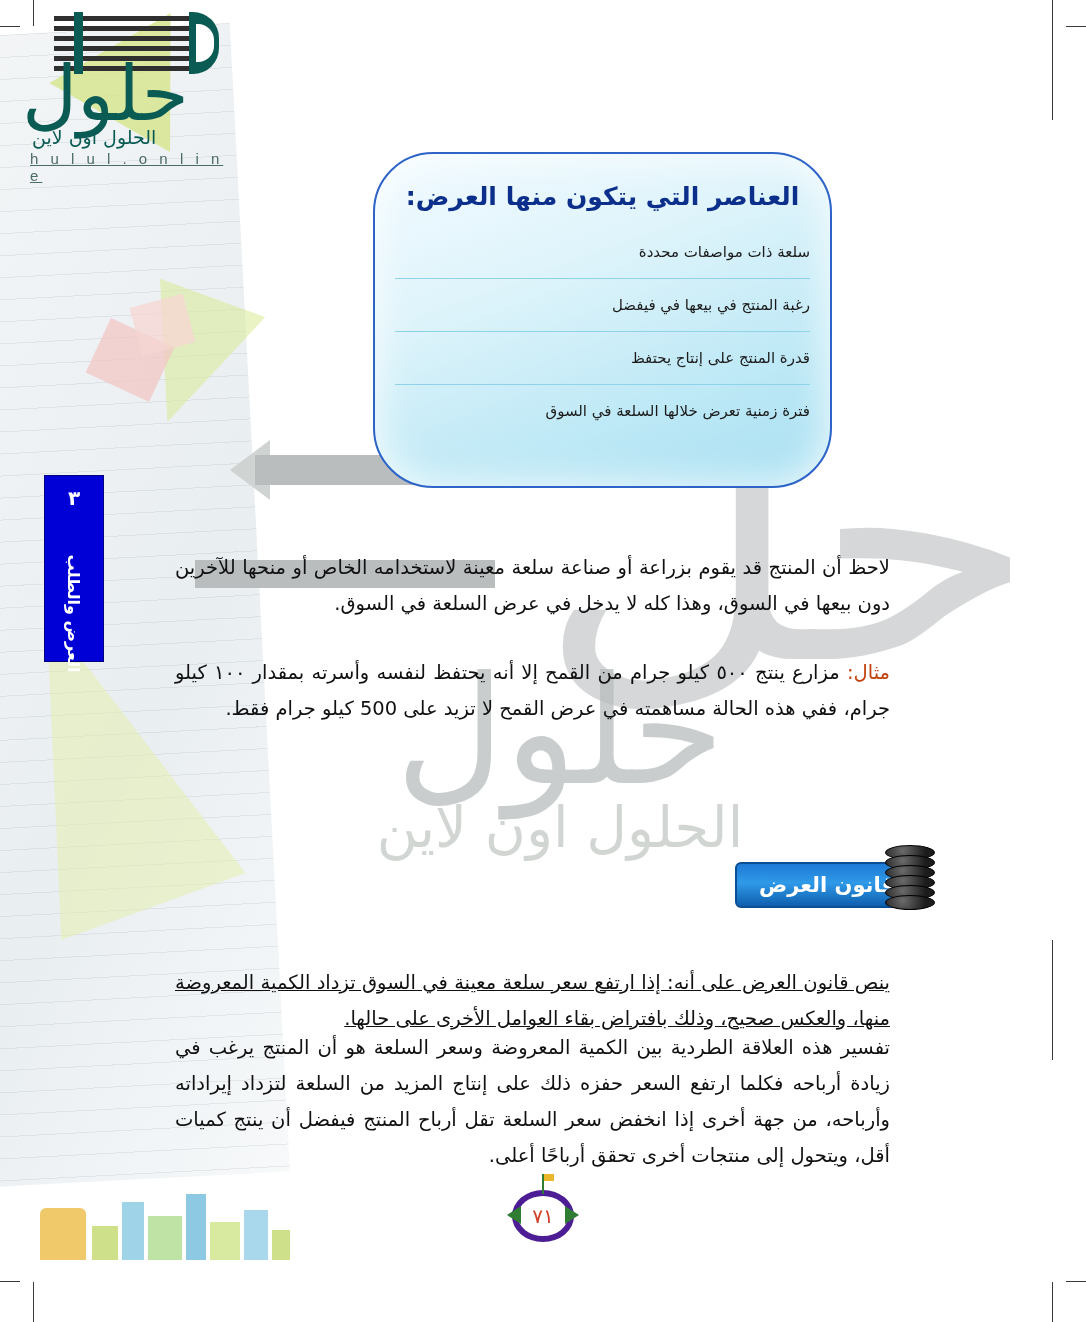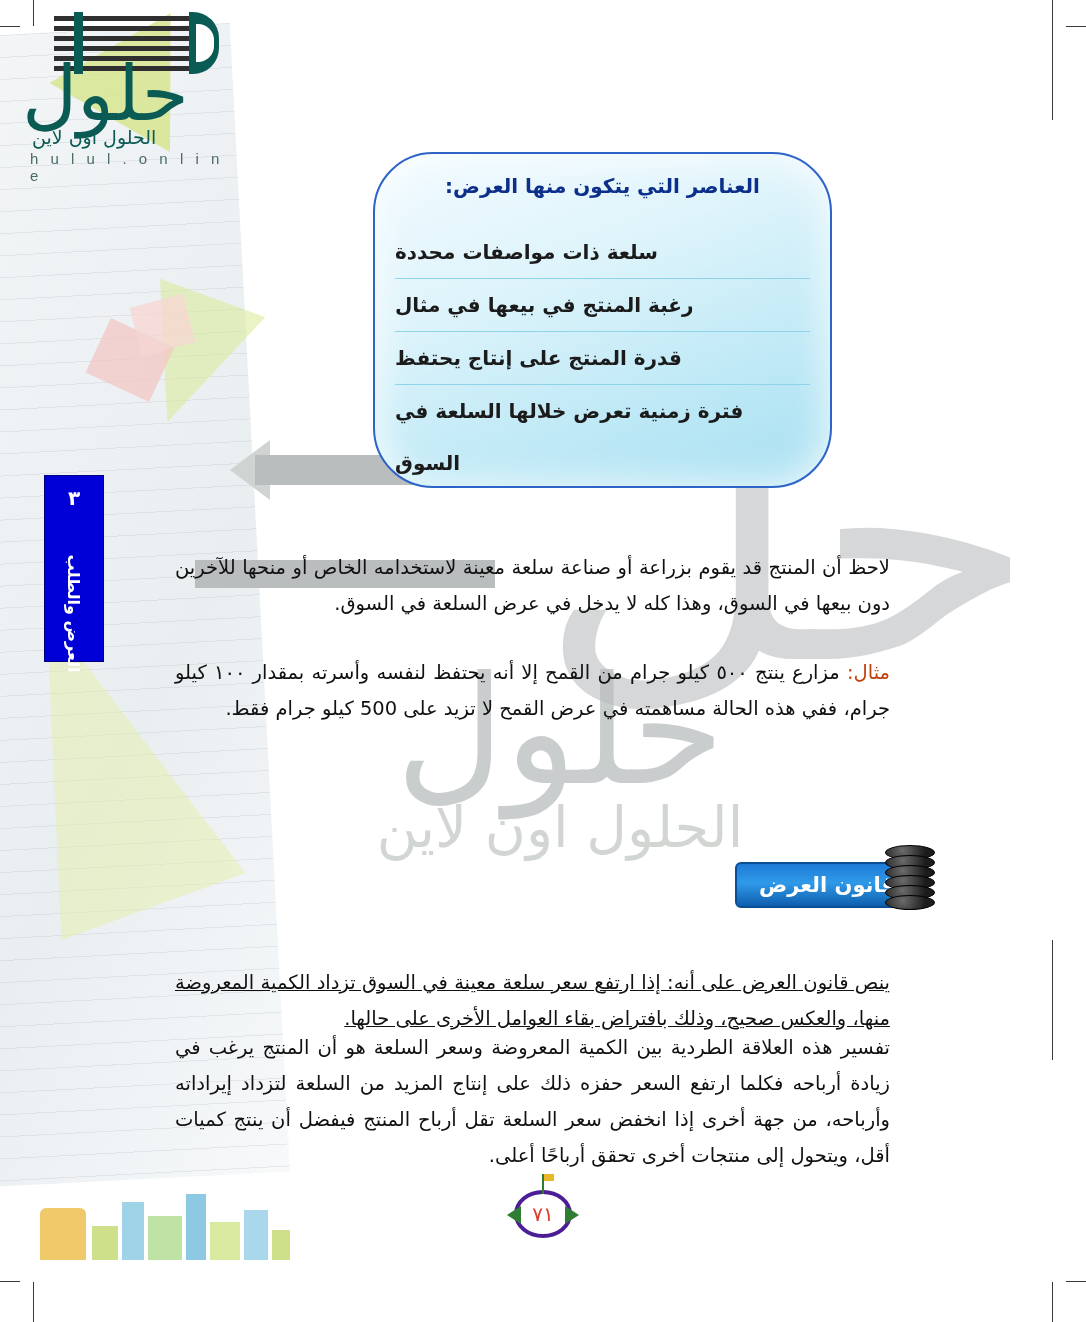--- a/index.html
+++ b/index.html
@@ -217,20 +217,21 @@
   }
   .logo-sub2 {
     position: absolute;
     left: 16px;
     top: 142px;
     direction: ltr;
     font-family: "Liberation Sans", sans-serif;
     font-size: 15px;
     letter-spacing: 4px;
     color: #4c6b66;
+    text-decoration: underline;
   }
 
   
   .chapter-tab {
     position: absolute;
     left: 44px;
     top: 475px;
     width: 58px;
     height: 185px;
     background: #0000d6;
@@ -270,41 +271,41 @@
     top: 152px;
     width: 455px;
     height: 332px;
     border: 2px solid #2e63c8;
     border-radius: 60px;
     background: linear-gradient(160deg,#f2fbff 0%, #dff4fb 35%, #bfe9f6 70%, #a7dff2 100%);
     box-shadow: inset 0 0 40px rgba(255,255,255,.9);
   }
   .elements-title {
     position: absolute;
-    top: 20px;
+    top: 28px;
     width: 100%;
     text-align: center;
     font-family: "DejaVu Sans", sans-serif;
-    font-size: 20px;
+    font-size: 25px;
     font-weight: bold;
     color: #0b2f8a;
   }
   .elements-list {
     position: absolute;
     top: 72px;
     left: 20px;
     right: 20px;
   }
   .element-item {
     height: 52px;
     line-height: 52px;
-    text-align: left;
-    font-family: "DejaVu Sans", sans-serif;
-    font-size: 20px;
-    font-weight: bold;
+    text-align: right;
+    font-family: "DejaVu Sans", sans-serif;
+    font-size: 15px;
+    font-weight: normal;
     color: #1b1b1b;
     border-top: 1px solid #8fd3ea;
   }
   .element-item:first-child { border-top: none; }
 
   
   .para {
     position: absolute;
     font-family: "DejaVu Sans", serif;
     font-size: 19.5px;
@@ -372,21 +373,21 @@
     left: 50%;
     transform: translateX(-50%);
     bottom: 80px;
     width: 64px;
     height: 52px;
     text-align: center;
   }
   .pn-circle {
     width: 50px; height: 40px;
     margin: 0 auto;
-    border: 4px solid #4c1d95;
+    border: 6px solid #4c1d95;
     border-radius: 50%;
     display:flex; align-items:center; justify-content:center;
     font-family: "DejaVu Sans", sans-serif;
     font-size: 20px;
     color: #d4402c;
     background: #fff;
   }
   .pn-flag {
     position: absolute;
     left: 50%;
@@ -464,21 +465,21 @@
 
 <div class="chapter-tab">
   <div class="chapter-num">٣</div>
   <div class="chapter-name">العرض والطلب</div>
 </div>
 
 <div class="elements-box">
   <div class="elements-title">العناصر التي يتكون منها العرض:</div>
   <div class="elements-list">
     <div class="element-item">سلعة ذات مواصفات محددة</div>
-    <div class="element-item">رغبة المنتج في بيعها في مثال</div>
+    <div class="element-item">رغبة المنتج في بيعها في فيفضل</div>
     <div class="element-item">قدرة المنتج على إنتاج يحتفظ</div>
     <div class="element-item">فترة زمنية تعرض خلالها السلعة في السوق</div>
   </div>
 </div>
 
 <p class="para" id="para-note">لاحظ أن المنتج قد يقوم بزراعة أو صناعة سلعة معينة لاستخدامه الخاص أو منحها للآخرين دون بيعها في السوق، وهذا كله لا يدخل في عرض السلعة في السوق.</p>
 
 <p class="para" id="para-example"><span class="example-label">مثال:</span><span> مزارع ينتج ٥٠٠ كيلو جرام من القمح إلا أنه يحتفظ لنفسه وأسرته بمقدار ١٠٠ كيلو جرام، ففي هذه الحالة مساهمته في عرض القمح لا تزيد على 500 كيلو جرام فقط.</span></p>
 
 <div class="law-banner">

